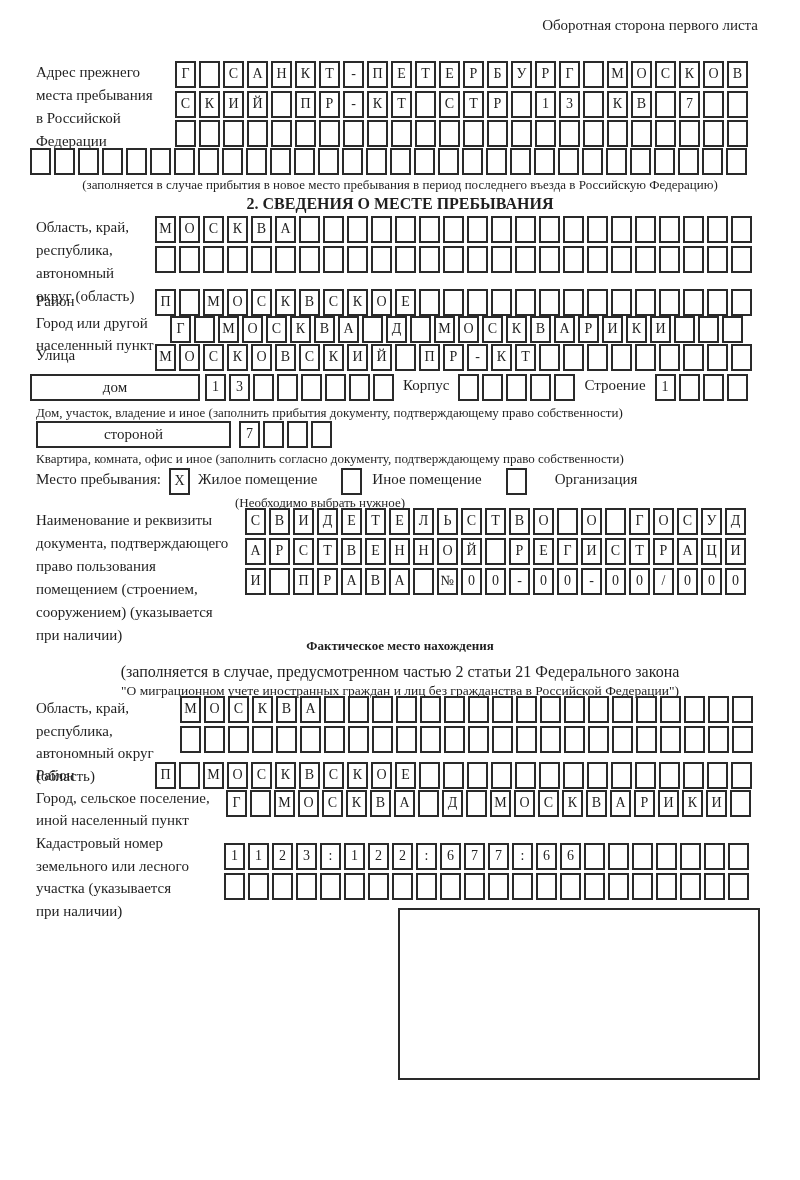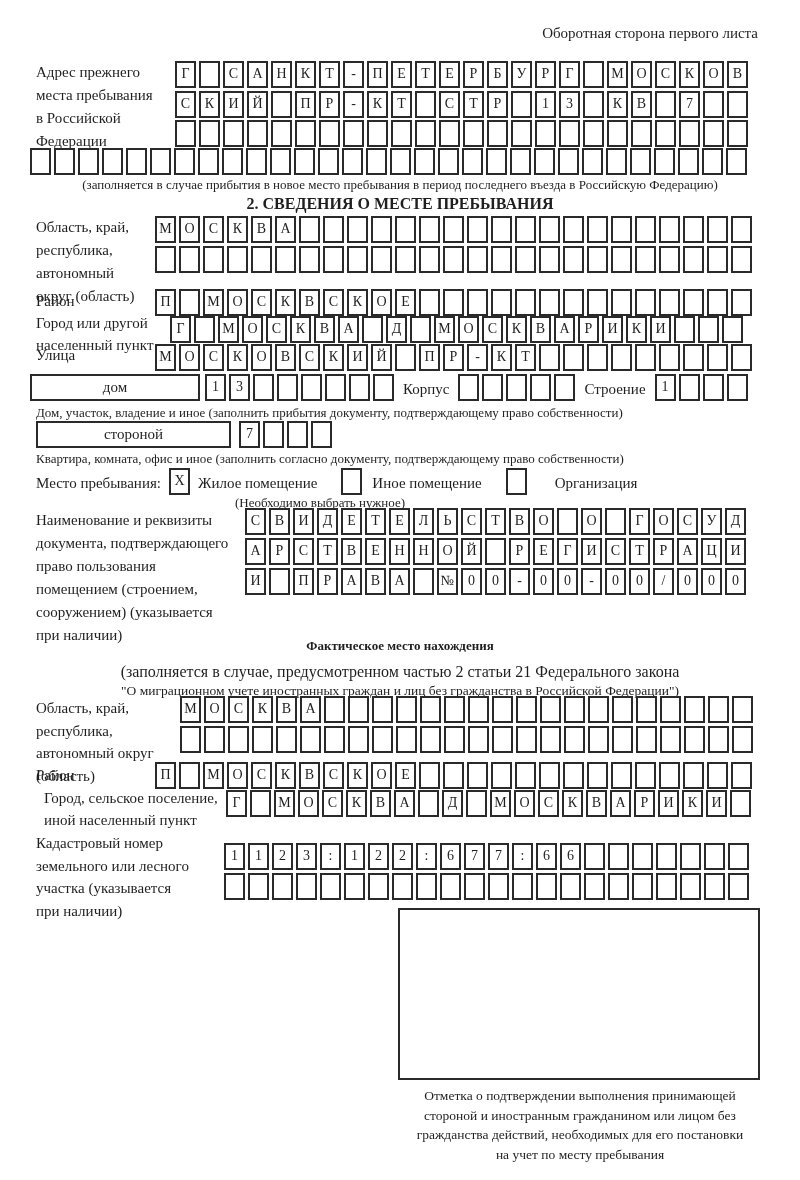--- a/index.html
+++ b/index.html
@@ -15,29 +15,29 @@
     overflow:hidden;background:#fff;
   }
   .widebox{
     box-sizing:border-box;height:27px;border:2px solid #2a2a2a;text-align:center;
     font-size:15px;line-height:22px;background:#fff;
   }
   .label{font-size:15px;line-height:23px;}
   .note{font-size:13px;line-height:18px;}
   .center{left:0;width:800px;text-align:center;}
   .title{font-weight:bold;font-size:16px;}
-  .flexrow{display:flex;align-items:flex-end;}
+  .flexrow{display:flex;align-items:flex-start;}
   .stampbox{box-sizing:border-box;border:2px solid #2a2a2a;background:#fff;}
 </style>
 </head>
 <body>
 
 <div class="page">
 
-  <div class="abs label" style="top:22px;right:42px;">Оборотная сторона первого листа</div>
+  <div class="abs label" style="top:14px;right:42px;">Оборотная сторона первого листа</div>
 
   <div class="abs label" style="left:36px;top:61px;width:140px;">
     <div>Адрес прежнего</div>
     <div>места пребывания</div>
     <div>в Российской</div>
     <div>Федерации</div>
   </div>
   <div class="row" style="left:175px;top:61px;">
       <span class="cell">Г</span>
       <span class="cell"></span>
@@ -517,21 +517,21 @@
       <span class="cell"></span>
       <span class="cell"></span>
       <span class="cell"></span>
       <span class="cell"></span>
       <span class="cell"></span>
       <span class="cell"></span>
       <span class="cell"></span>
       <span class="cell"></span>
     </div>
 
-  <div class="abs label" style="left:44px;top:787px;width:200px;line-height:22px;">
+  <div class="abs label" style="left:36px;top:787px;width:200px;line-height:22px;">
     <div>Город, сельское поселение,</div>
     <div>иной населенный пункт</div>
   </div>
   <div class="row" style="left:226px;top:790px;">
       <span class="cell">Г</span>
       <span class="cell"></span>
       <span class="cell">М</span>
       <span class="cell">О</span>
       <span class="cell">С</span>
       <span class="cell">К</span>
@@ -602,20 +602,14 @@
       <span class="cell"></span>
       <span class="cell"></span>
       <span class="cell"></span>
       <span class="cell"></span>
       <span class="cell"></span>
       <span class="cell"></span>
       <span class="cell"></span>
     </div>
 
   <div class="abs stampbox" style="left:398px;top:908px;width:362px;height:172px;"></div>
-  <div class="abs" style="left:390px;top:1086px;width:380px;text-align:center;font-size:13.5px;line-height:19.5px;">
-    <div>Отметка о подтверждении выполнения принимающей</div>
-    <div>стороной и иностранным гражданином или лицом без</div>
-    <div>гражданства действий, необходимых для его постановки</div>
-    <div>на учет по месту пребывания</div>
-  </div>
 
 </div>
 
 </body></html>

